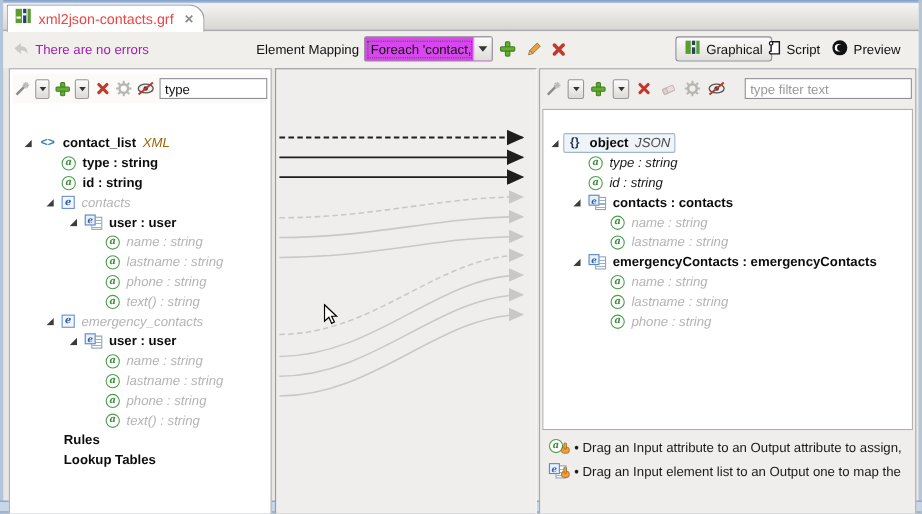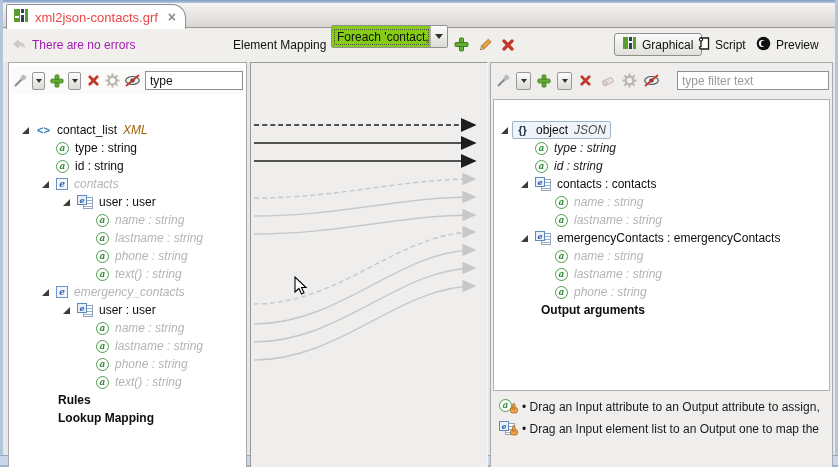--- a/index.html
+++ b/index.html
@@ -20,21 +20,21 @@
          border:1px solid #8f8f94; border-bottom:none; border-radius:2px 14px 0 0;
          display:flex; align-items:center; padding:0 8px 0 7px; gap:6px; }
   .tab-title { font-size:13px; color:#ef4444; white-space:nowrap; }
   .tab-close { color:#8a8a8a; font-weight:bold; font-size:14px; line-height:14px; margin-left:4px; cursor:default; }
 
   
   .toolband { position:absolute; left:3px; top:29px; width:832px; height:33px; background:#f1efec; }
   .status-icon { position:absolute; left:10px; top:36px; }
   .status-text { position:absolute; left:32px; top:38px; font-size:12px; color:#a21caf; }
   .map-label { position:absolute; left:233px; top:38px; font-size:12px; color:#111; }
-  .combo { position:absolute; left:331px; top:25px; width:117px; height:23px; background:#84cc16;
+  .combo { position:absolute; left:331px; top:33px; width:117px; height:23px; background:#d946ef;
            border:1px solid #8f8f94; border-radius:2px; display:flex; align-items:center; }
   .combo-text { flex:1; margin:2px 2px 2px 3px; padding:0 2px; font-size:12px; color:#111;
                 outline:1px dotted #555; white-space:nowrap; overflow:hidden; }
   .combo-arrow { width:17px; height:100%; border-left:1px solid #b5b3b0;
                  background:linear-gradient(#fbfbfa,#dedcd8); display:flex; align-items:center; justify-content:center; }
   .tri-down { width:0; height:0; border-left:4px solid transparent; border-right:4px solid transparent; border-top:5px solid #333; }
   .mini-ic { position:absolute; top:36px; width:17px; height:17px; display:flex; align-items:center; justify-content:center; }
 
   .viewbtn { position:absolute; top:33px; height:23px; display:flex; align-items:center; gap:5px;
              font-size:12px; color:#111; padding:0 8px; }
@@ -60,21 +60,21 @@
 
   
   .tree { position:absolute; left:0; top:0; right:0; bottom:0; }
   .tree-row { position:absolute; left:0; width:100%; height:18px; }
   .tarrow { position:absolute; top:6px; width:7px; height:7px; background:#3c3c3c;
             clip-path:polygon(100% 0,100% 100%,0 100%); }
   .nodebox { position:absolute; top:0; height:18px; display:inline-flex; align-items:center; gap:6px;
              padding:0 4px 0 2px; border:1px solid transparent; white-space:nowrap; }
   .nodebox.sel { border:1px solid #9fb6c9; background:#eef4f9; border-radius:2px; }
   .nlabel { font-size:12px; line-height:18px; }
-  .n-bold { font-weight:normal; color:#0d0d0d; }
+  .n-bold { font-weight:bold; color:#0d0d0d; }
   .n-dim { font-style:italic; color:#b4b4b4; }
   .n-italic { font-style:italic; color:#1a1a1a; }
   .n-section { font-weight:bold; color:#0d0d0d; }
   .sfx { font-size:12px; font-style:italic; color:#a16207; font-weight:normal; }
   .tree-right .sfx { color:#4a4a4a; }
 
   
   .ic { display:inline-block; flex:none; position:relative; }
   .ic-attr { width:13px; height:13px; border:1px solid #4a9e4a; border-radius:50%; background:#fff;
              color:#3c8c3c; font:italic bold 9px "DejaVu Serif",serif; text-align:center; line-height:11px; }
@@ -365,21 +365,21 @@
             <span class="nlabel n-dim">text() : string</span>
           </span>
         </div>
         <div class="tree-row" style="top: 328px;">
           <span class="nodebox" style="left: 46px;">
             <span class="nlabel n-section">Rules</span>
           </span>
         </div>
         <div class="tree-row" style="top: 346px;">
           <span class="nodebox" style="left: 46px;">
-            <span class="nlabel n-section">Lookup Mapping</span>
+            <span class="nlabel n-section">Lookup Tables</span>
           </span>
         </div>
       </div>
   </div>
 
   <div id="mid-panel" class="panel">
     <svg id="map-svg" width="236" height="388" viewBox="0 0 236 388">
       <defs>
         <marker id="ab" markerWidth="11" markerHeight="10" refX="9" refY="4.5" orient="auto">
           <path d="M0,0 L10,4.5 L0,9 Z" fill="#1e1e1e"></path>
@@ -533,25 +533,20 @@
             <span class="ic ic-attr">a</span>
             <span class="nlabel n-dim">lastname : string</span>
           </span>
         </div>
         <div class="tree-row" style="top: 220px;">
           <span class="nodebox" style="left: 61px;">
             <span class="ic ic-attr">a</span>
             <span class="nlabel n-dim">phone : string</span>
           </span>
         </div>
-        <div class="tree-row" style="top: 238px;">
-          <span class="nodebox" style="left: 47px;">
-            <span class="nlabel n-section">Output arguments</span>
-          </span>
-        </div>
       </div>
 
     <div class="hint-row" style="top:334px;">
       <span class="hint-ic">
         <span class="ic ic-attr">a</span>
         <span class="hand">
           <svg width="10" height="11" viewBox="0 0 10 11">
             <g fill="#f0a043" stroke="#9c6414" stroke-width="0.7">
               <rect x="1.5" y="4.5" width="7" height="5.5" rx="2"></rect>
               <rect x="3.6" y="0.5" width="2.4" height="6" rx="1.2"></rect>

